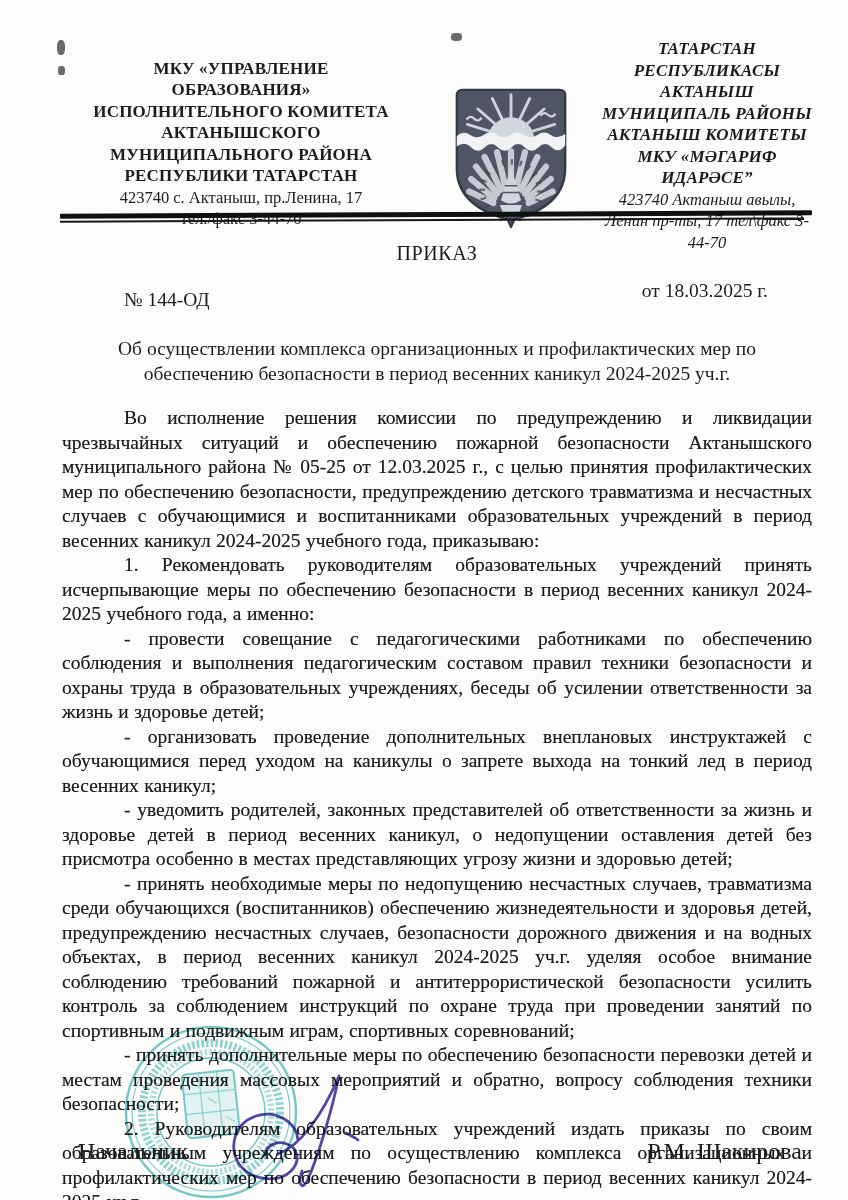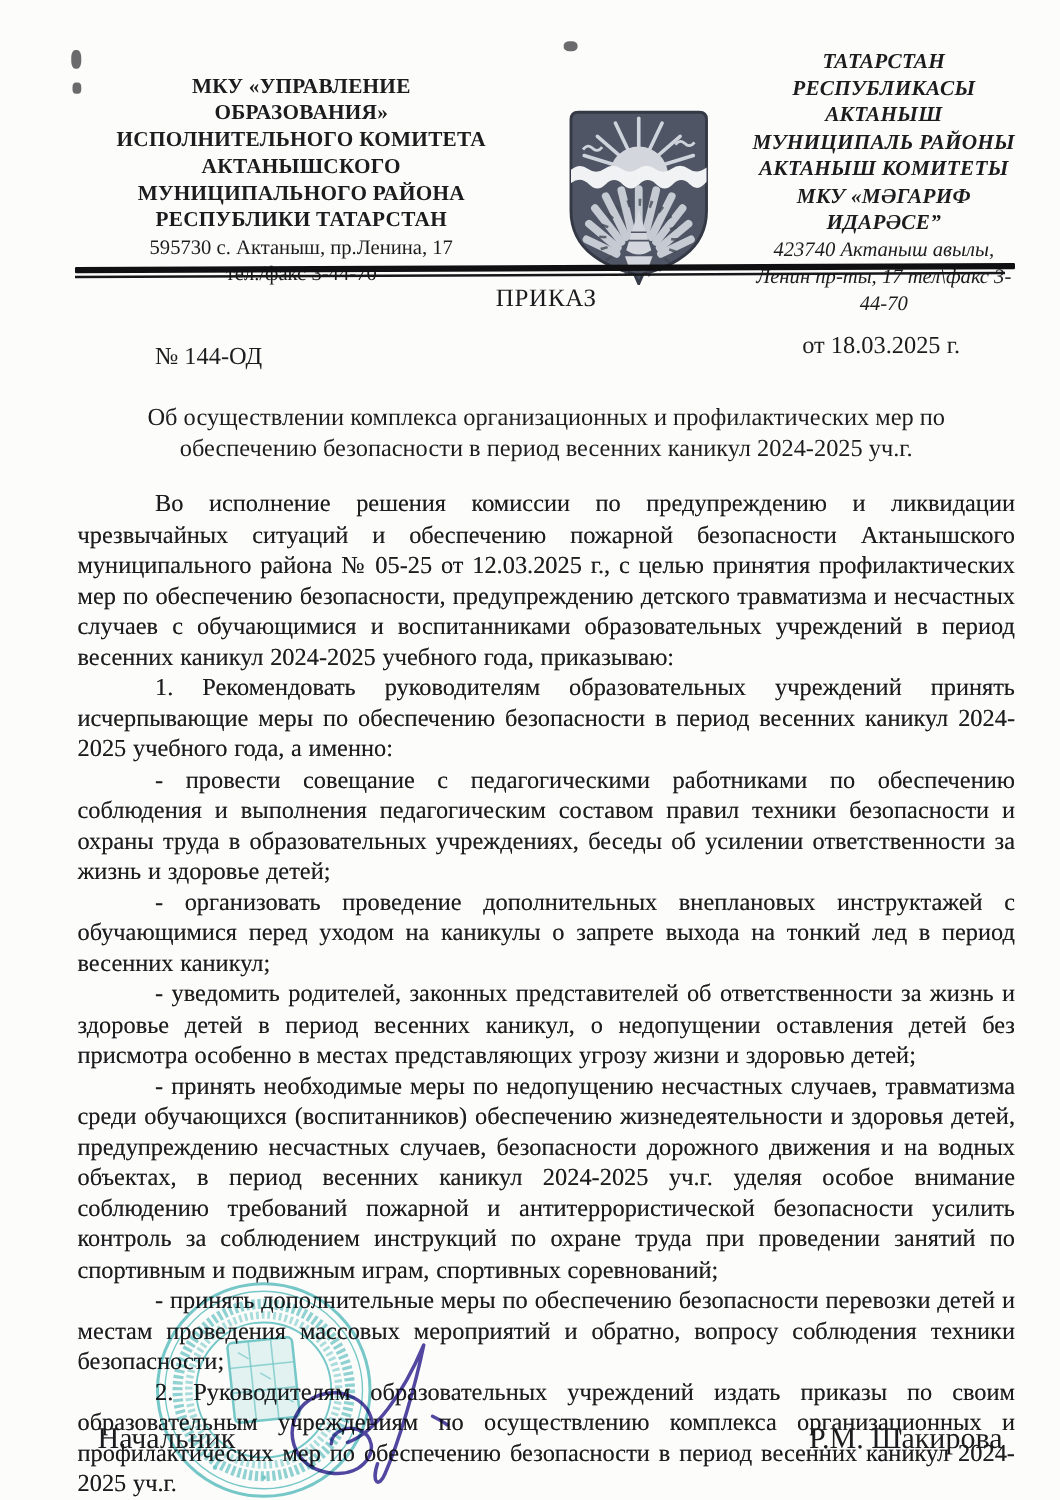--- a/index.html
+++ b/index.html
@@ -26,21 +26,21 @@
   
   .rule{
     position:absolute;top:212px;left:60px;width:752px;height:10px;
     transform:rotate(-.25deg);
   }
   .rule .thick{height:5px;background:#101012;border-radius:1px;}
   .rule .thin{height:1.5px;background:#17171a;margin-top:2px;width:99%;}
   
   .doc{position:absolute;top:228px;left:62px;width:750px;}
   .doc-type{
-    text-align:center;font-size:20px;letter-spacing:.6px;margin-top:0;
+    text-align:center;font-size:20px;letter-spacing:.6px;margin-top:14px;
   }
   .num-row{
     display:flex;justify-content:space-between;align-items:baseline;
     margin-top:24px;padding-left:62px;padding-right:44px;
     font-size:19.5px;
   }
   .num-row .doc-date{transform:translateY(-9px);}
   .doc-title{
     margin-top:26px;text-align:center;
     font-size:19.5px;line-height:24.5px;padding:0 8px;
@@ -77,21 +77,21 @@
   <div class="speck s3"></div>
 
   <header class="letterhead">
     <div class="lh-col lh-left">
       <div class="lh-line">МКУ «УПРАВЛЕНИЕ</div>
       <div class="lh-line">ОБРАЗОВАНИЯ»</div>
       <div class="lh-line">ИСПОЛНИТЕЛЬНОГО КОМИТЕТА</div>
       <div class="lh-line">АКТАНЫШСКОГО</div>
       <div class="lh-line">МУНИЦИПАЛЬНОГО РАЙОНА</div>
       <div class="lh-line">РЕСПУБЛИКИ ТАТАРСТАН</div>
-      <div class="lh-addr">595730 с. Актаныш, пр.Ленина, 17</div>
+      <div class="lh-addr">423740 с. Актаныш, пр.Ленина, 17</div>
       <div class="lh-addr">тел./факс 3-44-70</div>
     </div>
 
     <div class="lh-center">
 
       <svg width="122" height="142" viewBox="0 0 125 148" aria-hidden="true">
         <path d="M6,10 Q6,4 12,4 L113,4 Q119,4 119,10 L119,86
                  C119,113 100,130 66,139 L62.5,147 L59,139
                  C25,130 6,113 6,86 Z" fill="#4f5565" stroke="#343945" stroke-width="2.4"></path>
 

